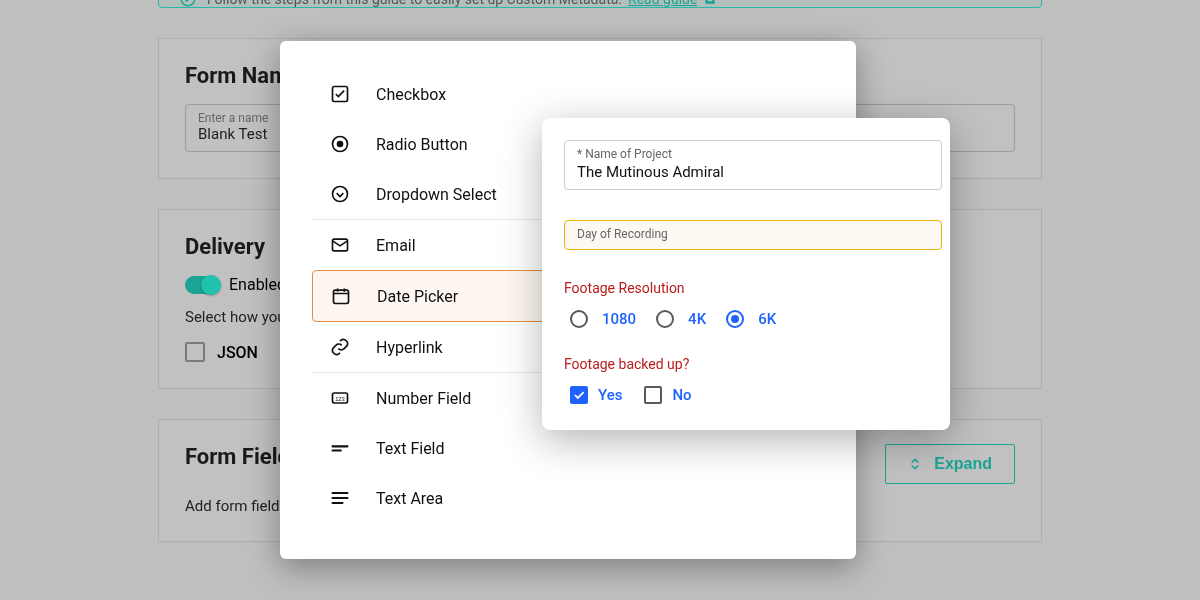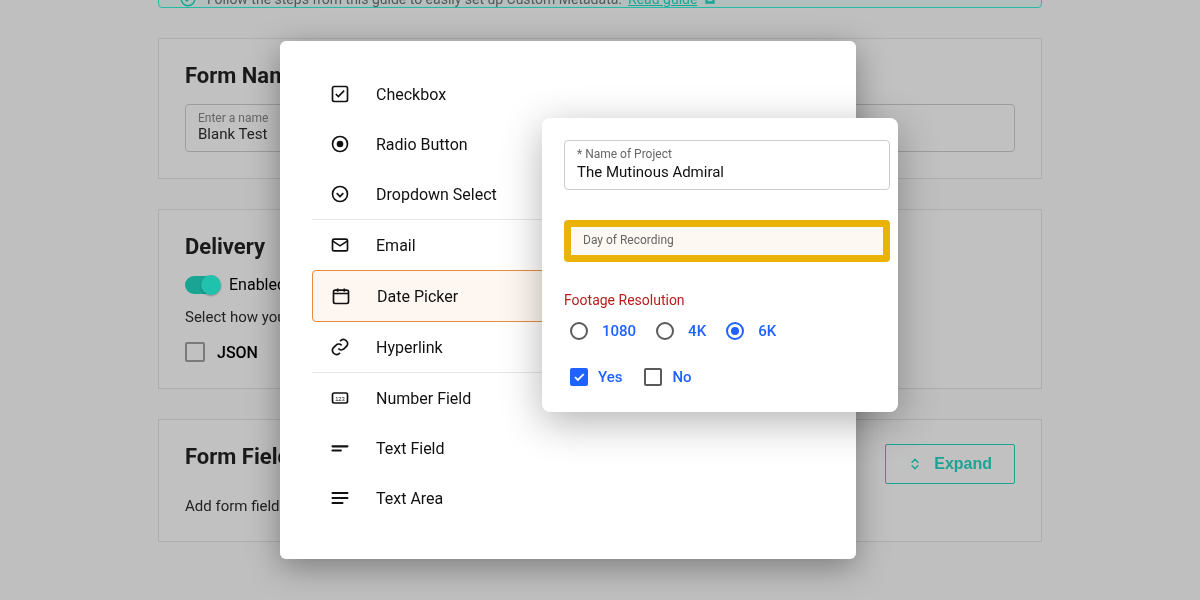--- a/index.html
+++ b/index.html
@@ -107,34 +107,34 @@
     background: #fef7f1;
     border-radius: 4px;
   }
   .menu-item svg { width:20px; height:20px; flex-shrink:0; }
   .menu-sep { border-top:1px solid #e6e6e6; margin: 0 32px; }
 
   .preview-panel {
     position:absolute;
     left: 542px;
     top: 118px;
-    width: 356px;
+    width: 408px;
     background:#fff;
     border-radius: 8px;
     box-shadow: 0 10px 40px rgba(0,0,0,0.3);
     padding: 22px 8px 26px 22px;
   }
   .field-box {
     border: 1px solid #ccc;
     border-radius: 4px;
     padding: 6px 12px 8px 12px;
     margin-bottom: 30px;
   }
   .field-box.active {
-    border: 7px solid #eab308;
+    border: 1px solid #eab308;
     background: #fef8f2;
   }
   .field-box .flabel { font-size:12px; color:#666; }
   .field-box .fvalue { font-size:15px; color:#111; margin-top:2px;}
   .section-label { font-size:14px; color:#b91c1c; margin-bottom:14px;}
   .radio-row { display:flex; align-items:center; gap:14px; margin-bottom:28px; padding-left:6px;}
   .radio {
     width:18px; height:18px; border:2px solid #5a5a5a; border-radius:50%; display:inline-block; position:relative;
   }
   .radio.selected { border-color:#1f62ff; }
@@ -287,20 +287,21 @@
   <div class="section-label">Footage Resolution</div>
   <div class="radio-row">
     <span class="radio"></span>
     <span class="radio-label">1080</span>
     <span class="radio"></span>
     <span class="radio-label">4K</span>
     <span class="radio selected"></span>
     <span class="radio-label">6K</span>
   </div>
 
+  <div class="section-label">Footage backed up?</div>
   <div class="check-row">
     <span class="cb2 checked">
       <svg viewBox="0 0 24 24">
           <path d="M5 12l5 5L20 7" fill="none" stroke="#fff" stroke-width="3"></path>
         </svg>
     </span>
     <span class="cb2-label">Yes</span>
     <span class="cb2"></span>
     <span class="cb2-label">No</span>
   </div>

